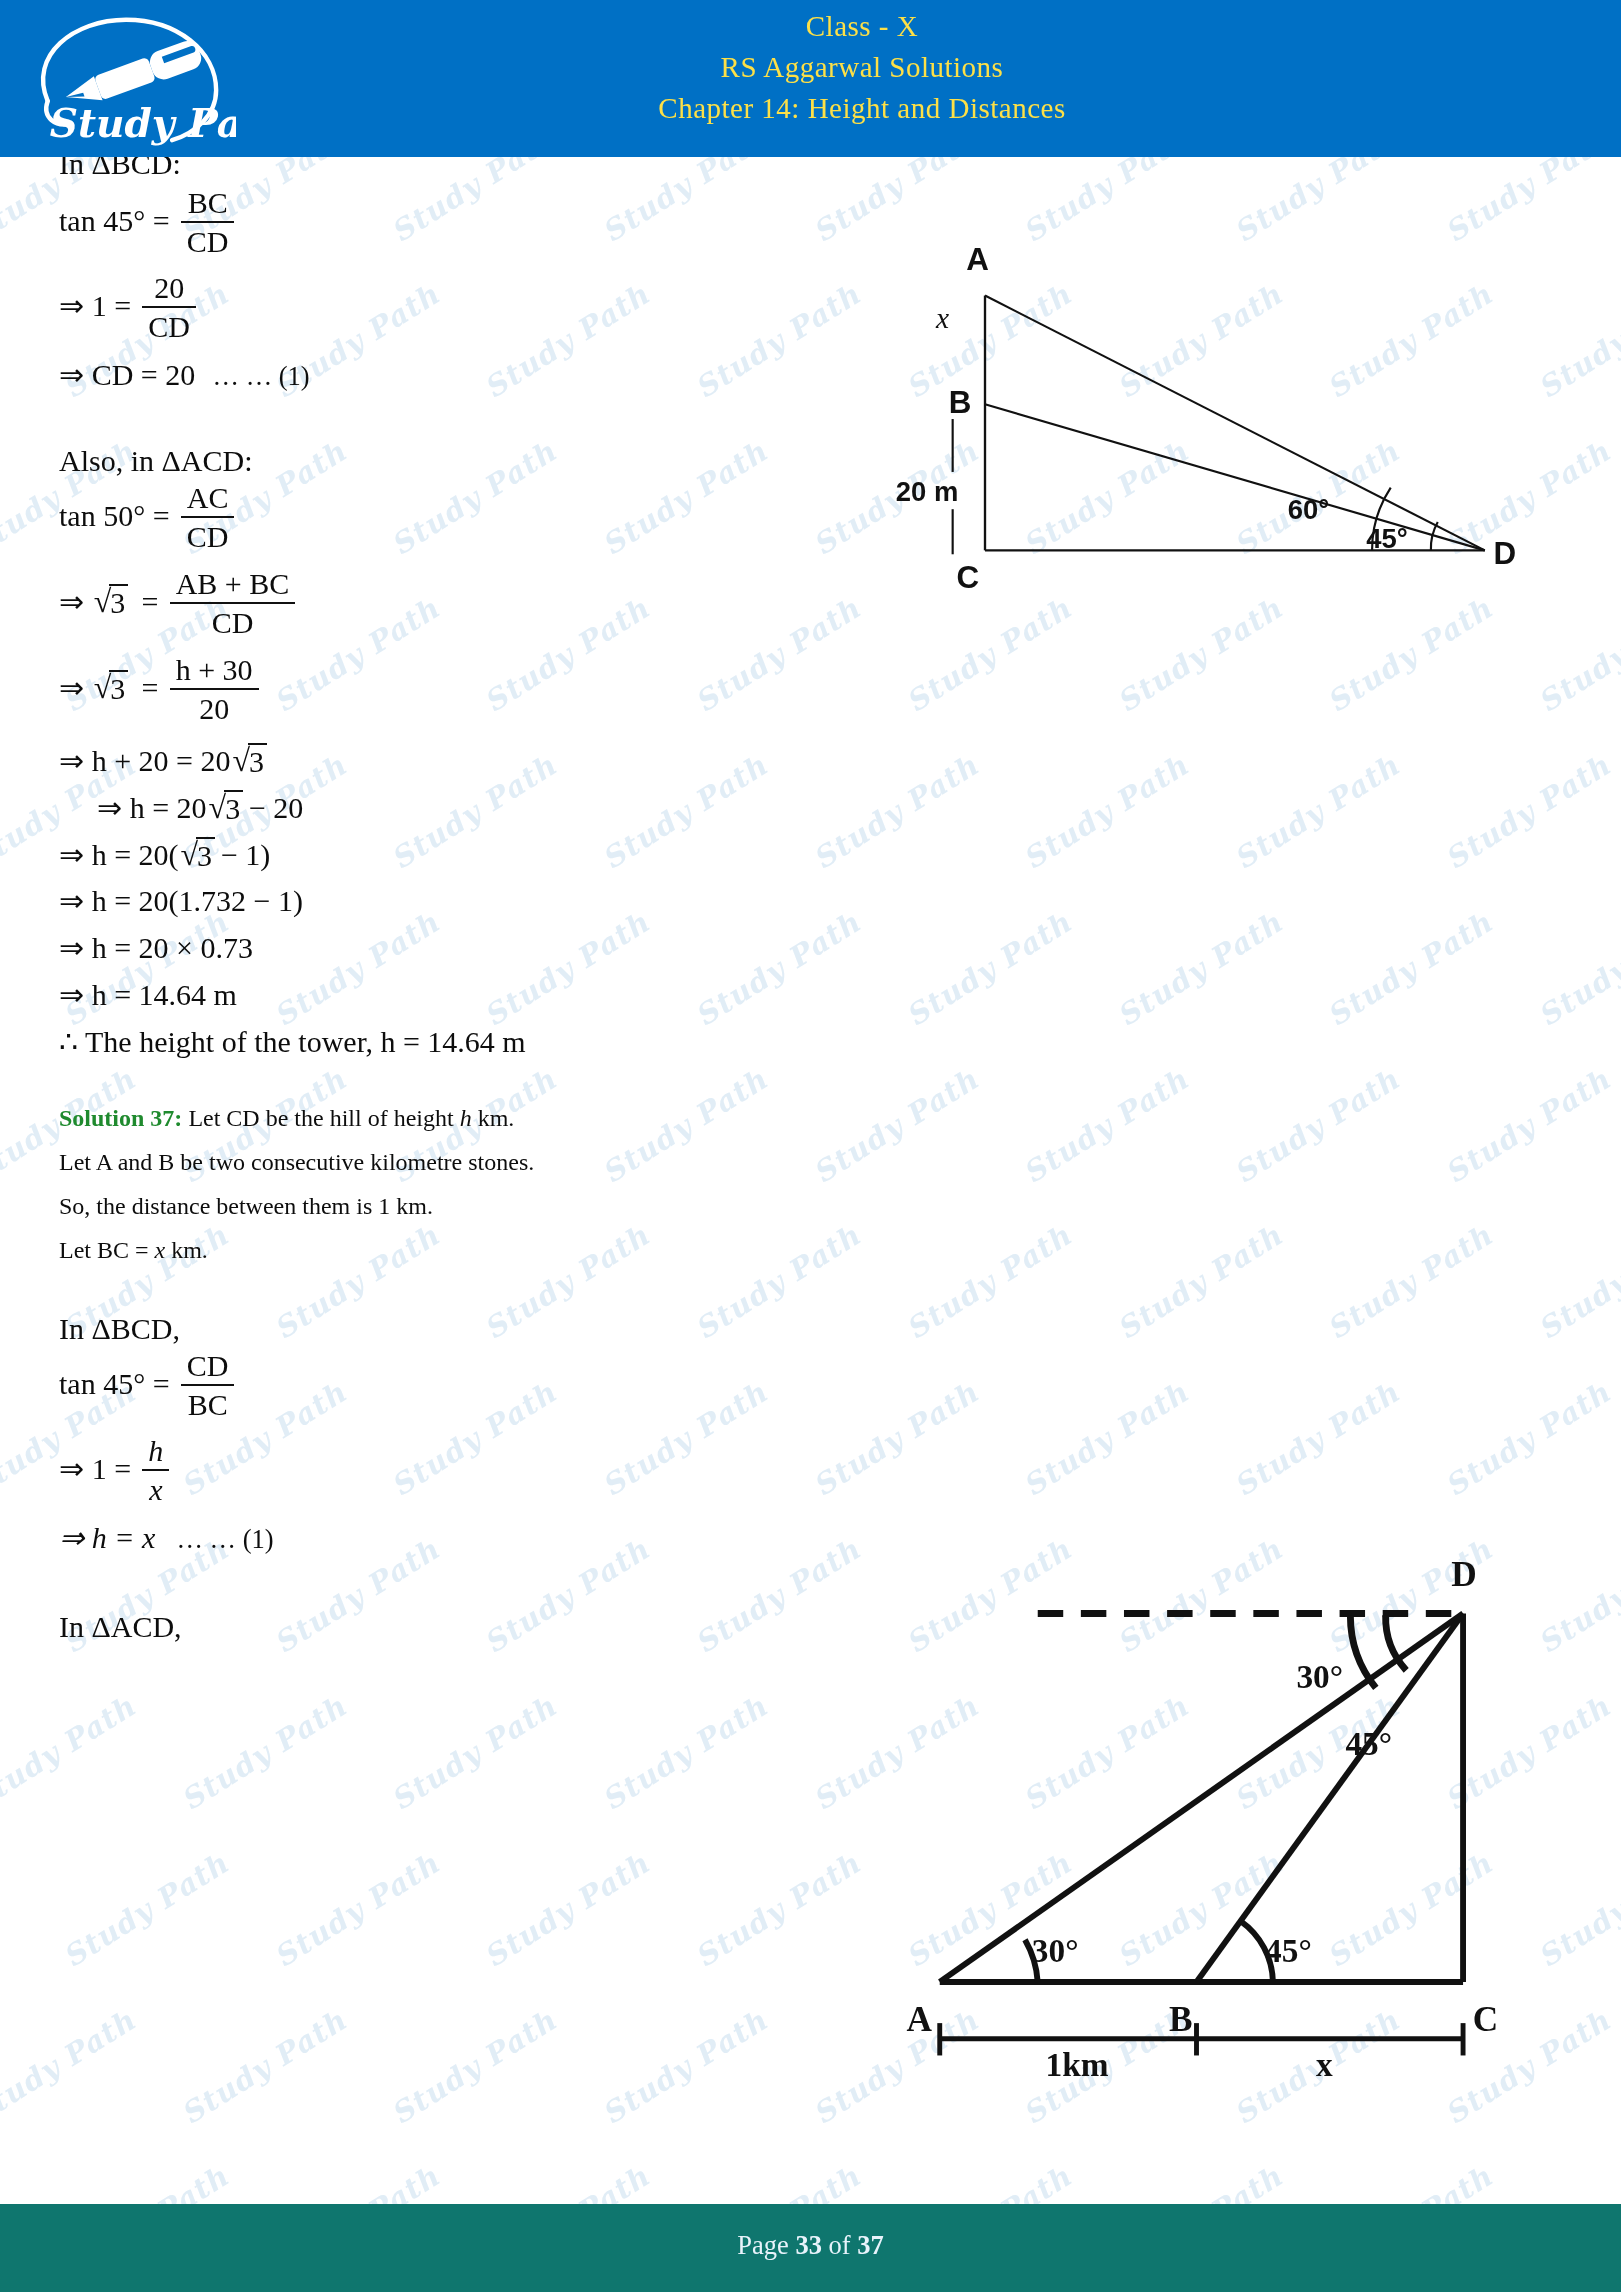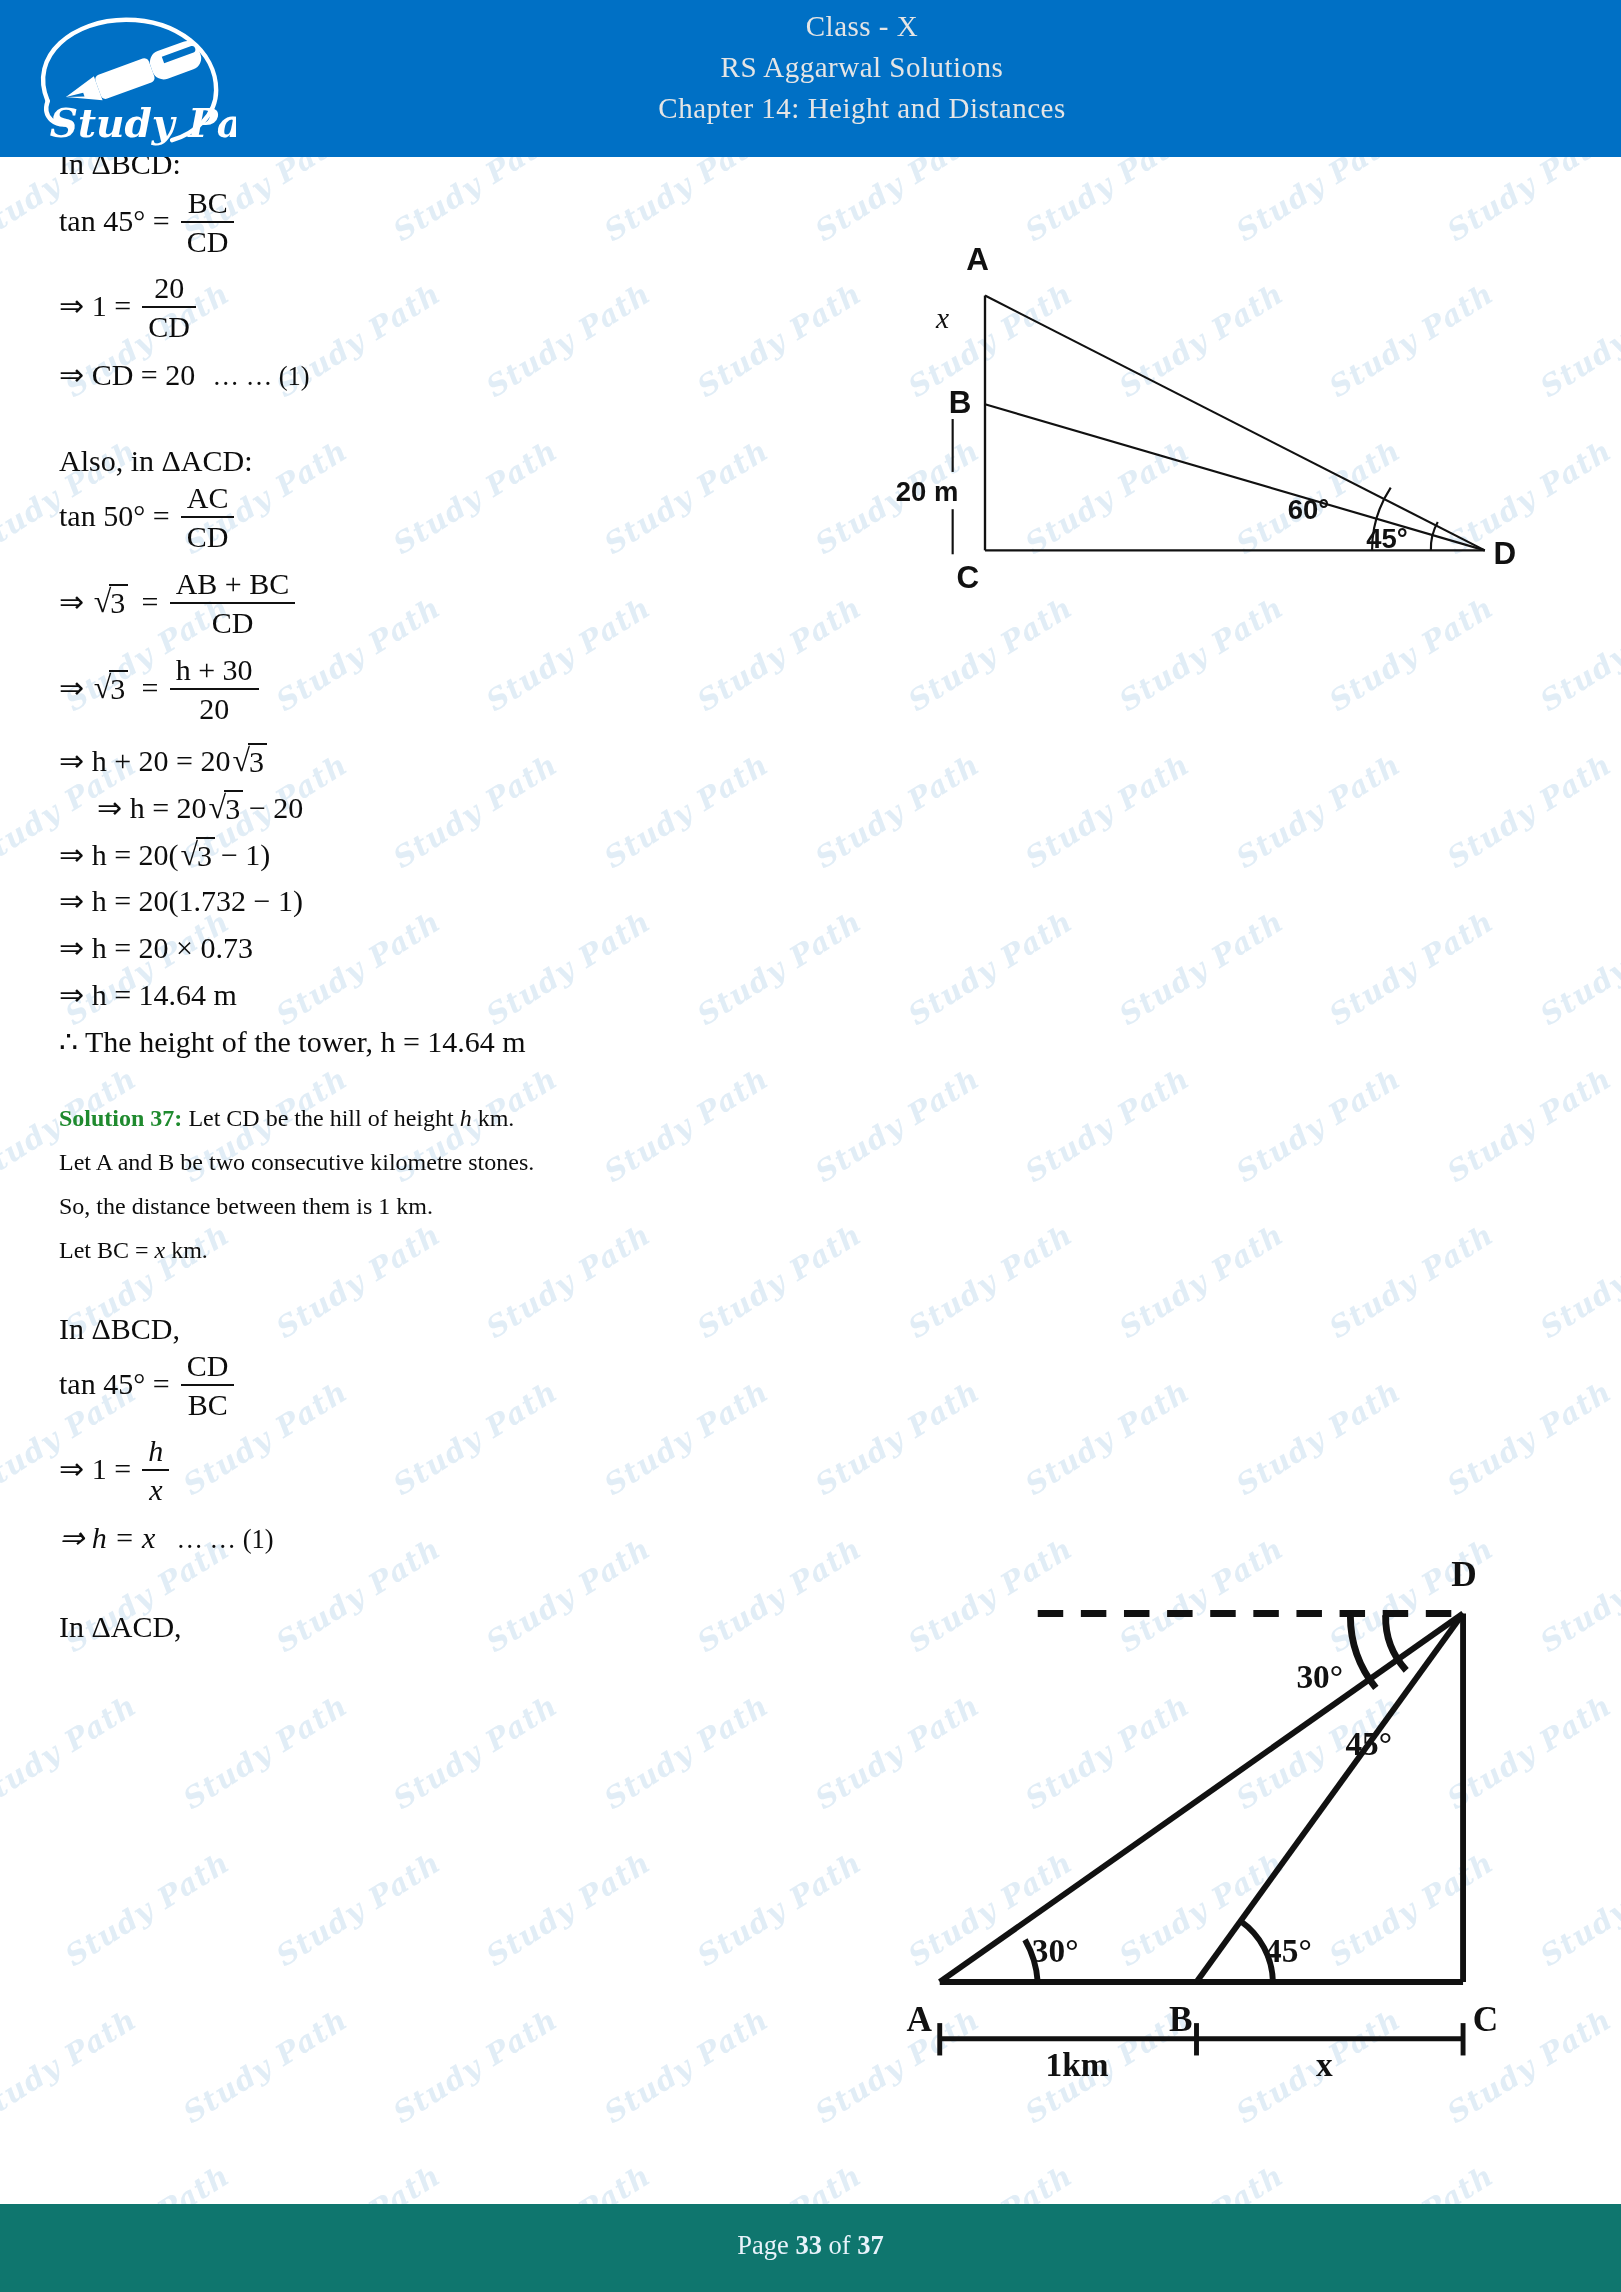--- a/index.html
+++ b/index.html
@@ -60,21 +60,21 @@
     width: 216px;
     height: 142px;
   }
   .logo svg { display: block; }
   .header-titles {
     position: absolute;
     left: 421px;
     top: 5.9px;
     width: 882px;
     text-align: center;
-    color: #e5e5e5;
+    color: #fde047;
     font-family: "Liberation Serif", serif;
   }
   .header-titles .t1 {
     font-size: 29px;
     line-height: 41px;
     letter-spacing: 0.5px;
   }
   .header-titles .t2 {
     font-size: 29px;
     line-height: 41px;

